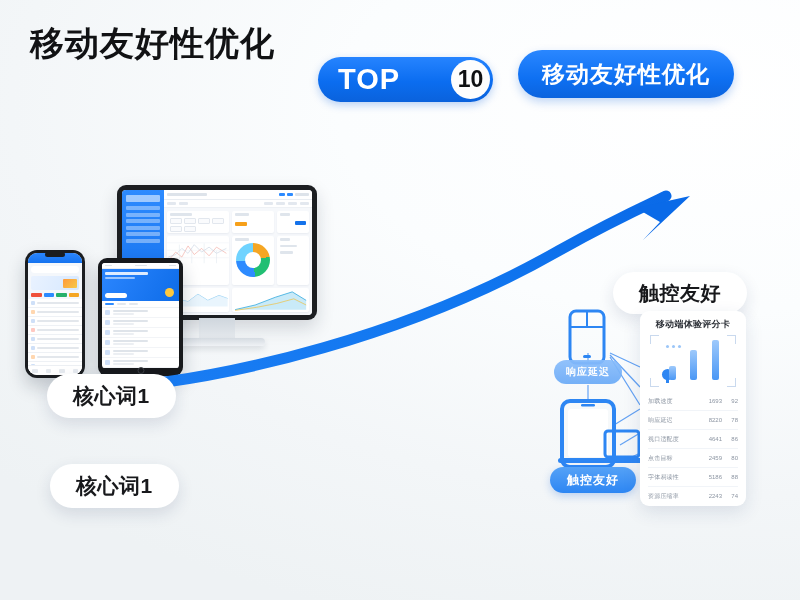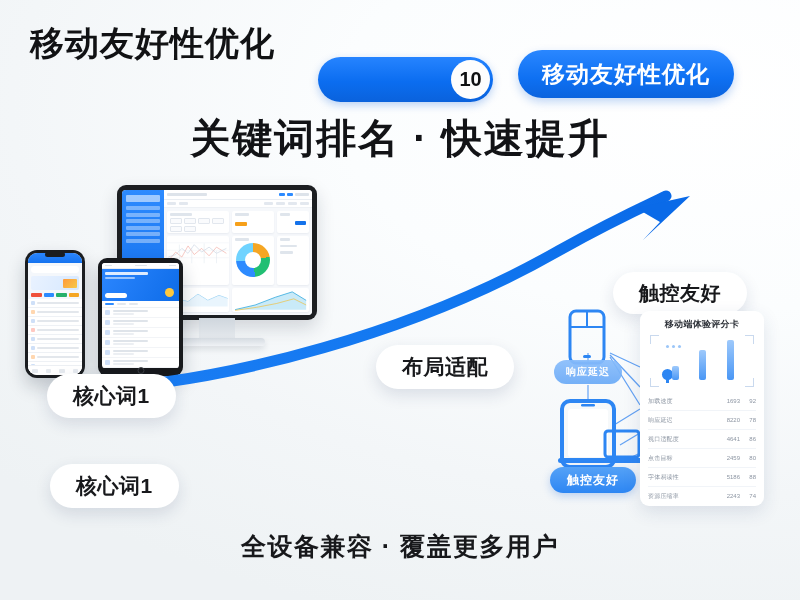--- a/index.html
+++ b/index.html
@@ -30,21 +30,21 @@
   }
   .top-badge .tp{
     color:#ffffff;font-size:29px;font-weight:bold;
     letter-spacing:1px;margin-left:20px;
   }
   .top-badge .num-circle{
     position:absolute;right:3px;top:3px;
     width:39px;height:39px;border-radius:50%;
     background:#fdfdfd;
     display:flex;align-items:center;justify-content:center;
-    color:#0f1012;font-size:20px;font-weight:bold;
+    color:#0f1012;font-size:23px;font-weight:bold;
   }
   .hdr-pill{
     position:absolute;left:518px;top:50px;
     height:48px;border-radius:26px;padding:0 24px;
     background:linear-gradient(180deg,#2a87ff 0%,#0e70f2 60%,#0b63de 100%);
     box-shadow:0 4px 10px rgba(12,95,220,.25);
     display:flex;align-items:center;justify-content:center;
     color:#ffffff;font-size:23px;font-weight:bold;letter-spacing:1px;
     white-space:nowrap;
   }
@@ -175,21 +175,21 @@
     letter-spacing:1px;white-space:nowrap;
   }
   #dg-pill-multi{left:6px;top:55px;width:68px;height:24px;opacity:.92;}
   #dg-pill-touch{
     left:2px;top:162px;width:86px;height:26px;border-radius:14px;
     background:linear-gradient(180deg,#55a2f7,#2d86f3);font-size:12px;
     box-shadow:0 3px 8px rgba(40,110,220,.28);
   }
   
   .score-card{
-    position:absolute;left:92px;top:6px;width:124px;height:195px;
+    position:absolute;left:92px;top:6px;width:106px;height:195px;
     background:#ffffff;border-radius:9px;
     box-shadow:0 6px 18px rgba(30,60,110,.12);
     padding:7px 8px;box-sizing:border-box;overflow:hidden;
   }
   .sc-title{
     text-align:center;font-size:9px;font-weight:bold;color:#2b2f36;
     letter-spacing:.3px;margin-bottom:4px;filter:blur(.25px);
   }
   .sc-chart{position:relative;height:52px;margin:0 2px 5px;}
   .corner{position:absolute;width:8px;height:8px;border:1px solid #c9d9ee;}
@@ -219,26 +219,26 @@
   }
 </style>
 </head>
 <body>
 
 <div id="stage">
 
   <div class="hdr-kicker">移动友好性优化</div>
 
   <div class="top-badge">
+    <span class="tp">TOP</span>
     <span class="num-circle">10</span>
   </div>
 
   <div class="hdr-pill">移动友好性优化</div>
 
-  <div class="headline">关键词排名 · 快速提升</div>
 
   <div class="devices">
 
     <div class="monitor">
       <div class="bezel">
         <div class="screen">
           <div class="dash">
             <div class="dash-side">
               <div class="dash-logo"></div>
               <div class="dash-nav"></div>
@@ -474,21 +474,20 @@
         <stop offset="55%" stop-color="#1177f0"></stop>
         <stop offset="100%" stop-color="#0a6ae8"></stop>
       </linearGradient>
     </defs>
     <path d="M78,390 C230,384 420,330 560,250 C610,222 645,206 666,196" fill="none" stroke="url(#agrad)" stroke-width="11" stroke-linecap="round"></path>
     <path d="M690,196 L636,208 L660,222 L643,240 Z" fill="#0a6ae8"></path>
   </svg>
 
   <div class="kw" id="kw1">核心词1</div>
   <div class="kw" id="kw3">核心词1</div>
-  <div class="kw" id="layout-pill">布局适配</div>
   <div class="kw" id="touch-pill">触控友好</div>
 
   <div class="diagram">
     <svg class="dg-svg" width="220" height="205" viewBox="0 0 220 205">
 
       <g stroke="#4a93f2" stroke-width="1.2" fill="none" opacity=".85">
         <line x1="62" y1="48" x2="92" y2="62"></line>
         <line x1="62" y1="50" x2="92" y2="82"></line>
         <line x1="62" y1="52" x2="92" y2="100"></line>
         <line x1="40" y1="48" x2="40" y2="58"></line>
@@ -568,15 +567,14 @@
         </div>
         <div class="sc-row" style="border-bottom:0">
           <span class="nm">资源压缩率</span>
           <span class="v1">2243</span>
           <span class="v2">74</span>
         </div>
       </div>
     </div>
   </div>
 
-  <div class="footer">全设备兼容 · 覆盖更多用户</div>
 
 </div>
 
 </body></html>

